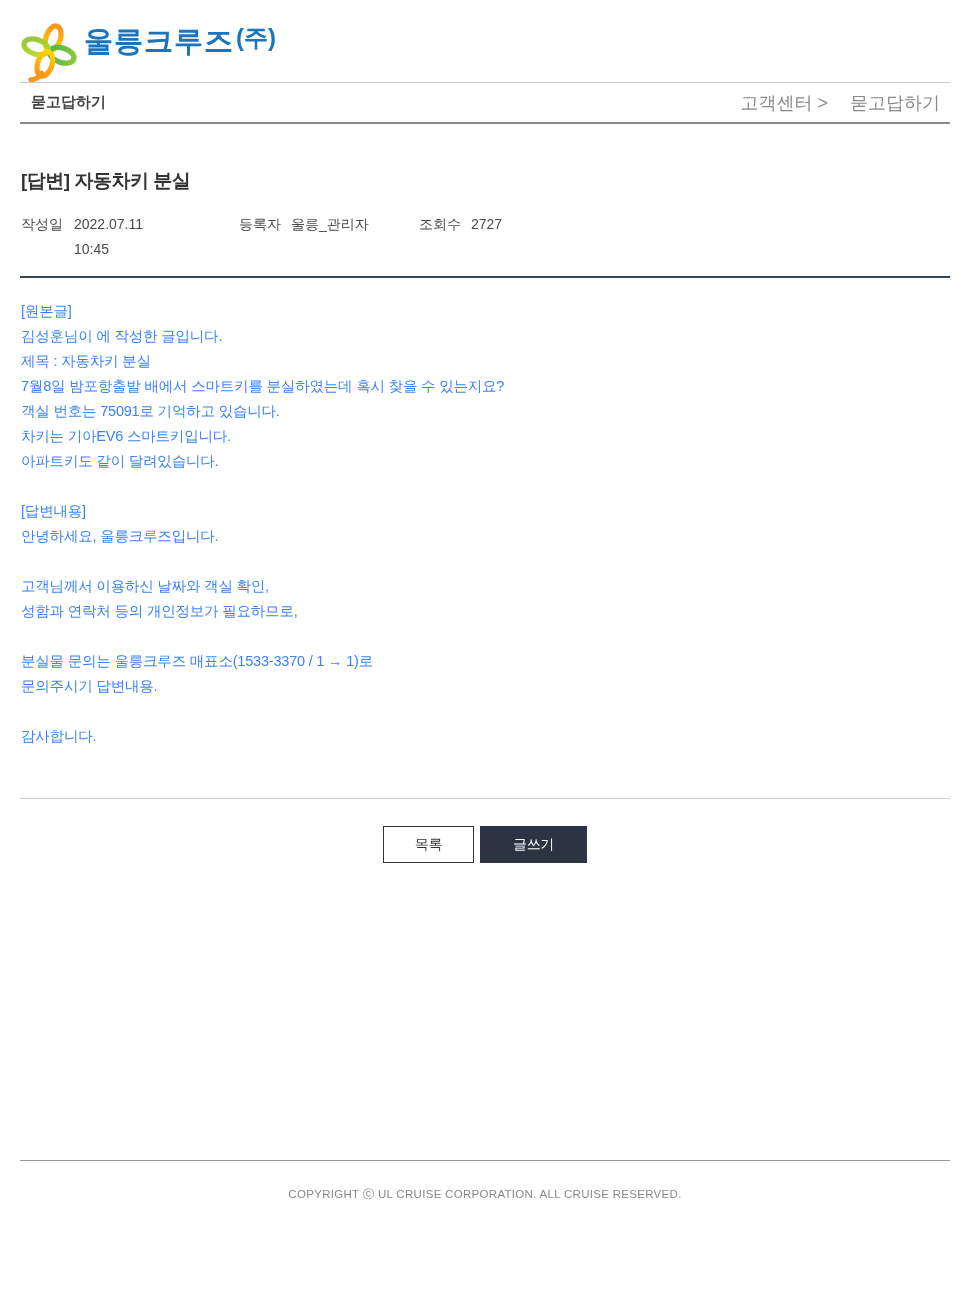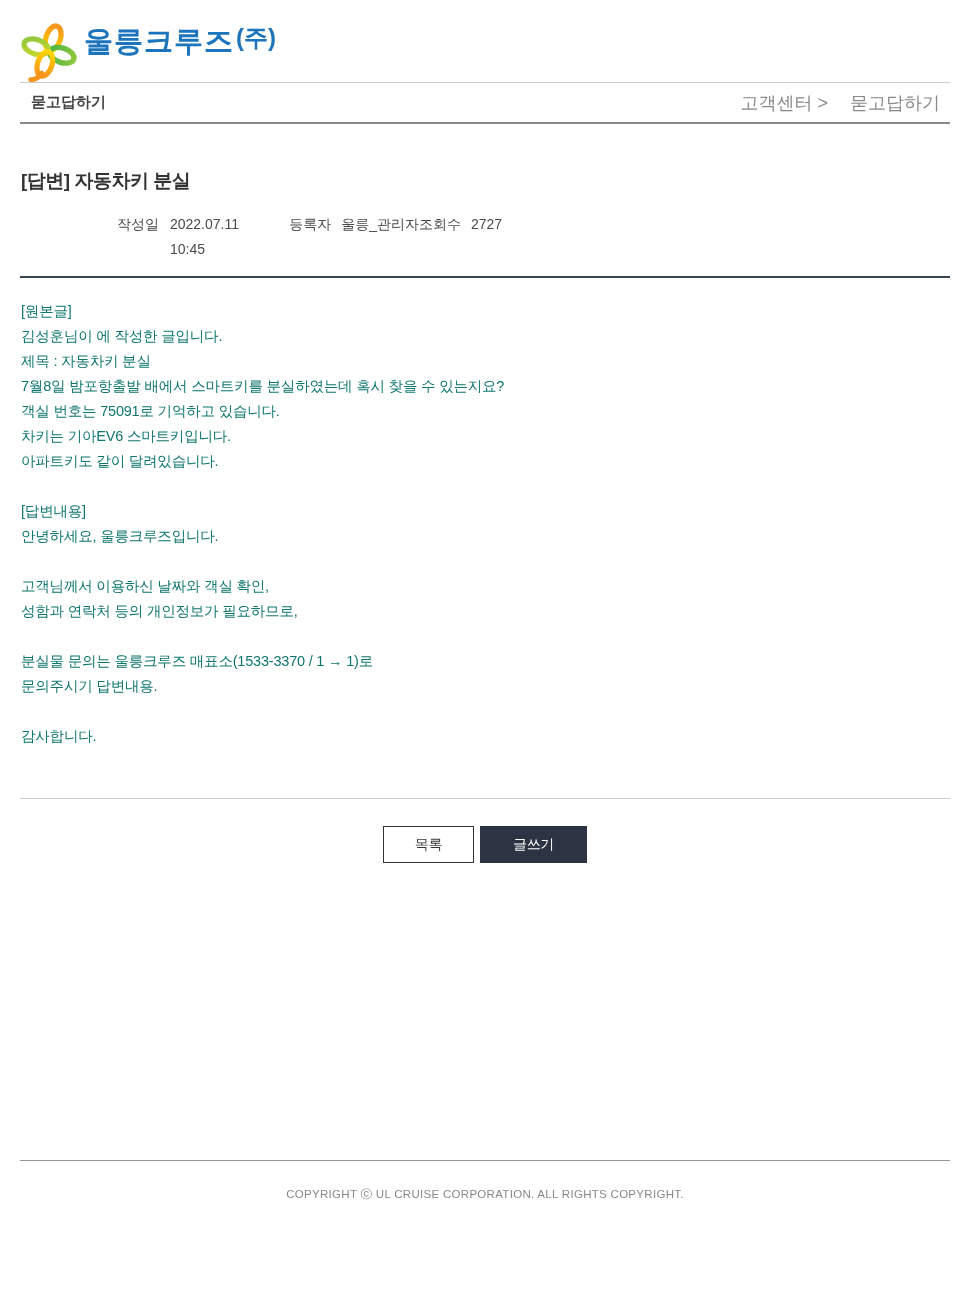--- a/index.html
+++ b/index.html
@@ -24,29 +24,29 @@
     display:flex; align-items:center; justify-content:space-between;
     padding:0 10px 0 11px;
   }
   .section-title { font-size:15px; font-weight:bold; color:#444; }
   .breadcrumb { display:flex; gap:22px; font-size:18px; color:#888; }
   .breadcrumb span { cursor:pointer; }
 
   
   .post-title { margin:46px 0 0 1px; font-size:19px; font-weight:bold; color:#333; line-height:22px; letter-spacing:-0.5px; }
   .meta { margin-top:20px; margin-left:1px; display:flex; font-size:14px; color:#4a4a4a; line-height:25px; }
-  .meta-group { display:flex;justify-content:flex-end; }
+  .meta-group { display:flex; }
   .meta-group.g1 { width:218px; }
   .meta-group.g2 { width:180px; }
   .m-label { width:53px; flex:0 0 auto; }
   .g2 .m-label, .g3 .m-label { width:52px; }
   .m-value div { line-height:25px; }
 
   .divider-dark { margin-top:14px; border-bottom:2px solid #36454f; }
-  .post-body { padding-top:21px; font-size:14.5px; color:#0f766e; margin-left:1px; letter-spacing:-0.2px; }
+  .post-body { padding-top:21px; font-size:14.5px; color:#3b82f6; margin-left:1px; letter-spacing:-0.2px; }
   .body-line { height:25px; line-height:25px; white-space:pre-wrap; }
   .divider-light { margin-top:49px; border-bottom:1px solid #cccccc; }
 
   
   .button-row { margin-top:27px; display:flex; justify-content:center; gap:6px; }
   .btn { height:37px; font-size:14px; cursor:pointer; font-family:Liberation Sans, sans-serif; letter-spacing:-0.3px; }
   .btn-list { width:91px; background:#ffffff; border:1px solid #333; color:#333; }
   .btn-write { width:107px; background:#2c3342; border:1px solid #2c3342; color:#ffffff; }
 
   
@@ -144,14 +144,14 @@
   <div class="divider-light"></div>
 
   <div class="button-row">
     <button class="btn btn-list">목록</button>
     <button class="btn btn-write">글쓰기</button>
   </div>
 
 </div>
 
 <div class="footer">
-  <div class="footer-text">COPYRIGHT ⓒ UL CRUISE CORPORATION. ALL RIGHTS COPYRIGHT.</div>
+  <div class="footer-text">COPYRIGHT ⓒ UL CRUISE CORPORATION. ALL CRUISE RESERVED.</div>
 </div>
 
 </body></html>

